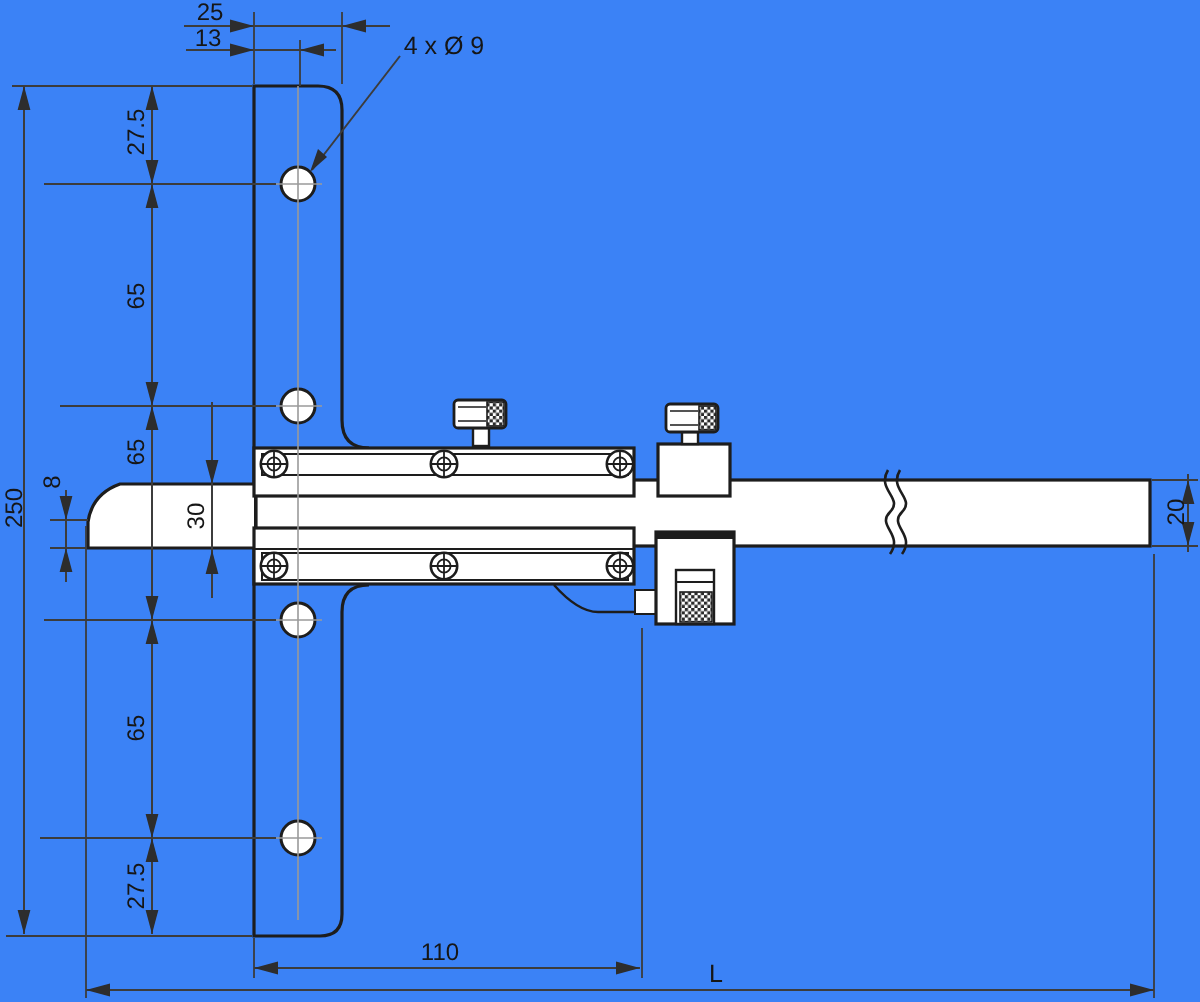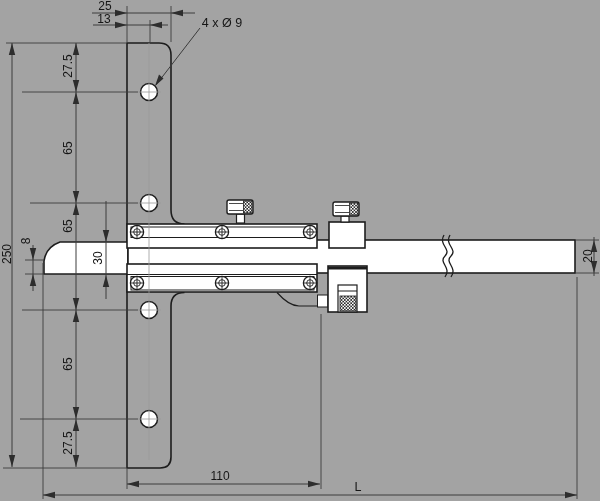--- a/index.html
+++ b/index.html
@@ -1,16 +1,16 @@
 <!DOCTYPE html>
 <html><head>
 <meta charset="utf-8">
 <style>
   html,body{margin:0;padding:0;background:#ffffff;}
-  .stage{width:600px;height:501px;position:relative;background:#a3a3a3;overflow:hidden;}
+  .stage{width:600px;height:501px;position:relative;background:#3b82f6;overflow:hidden;}
   svg{display:block;}
   text{font-family:"Liberation Sans", sans-serif;fill:#161616;}
   .dimtxt{font-size:12px;}
   .lbltxt{font-size:12.5px;}
 </style>
 </head>
 <body>
 
 <div class="stage">
 <svg width="600" height="501" viewBox="0 0 600 501">

